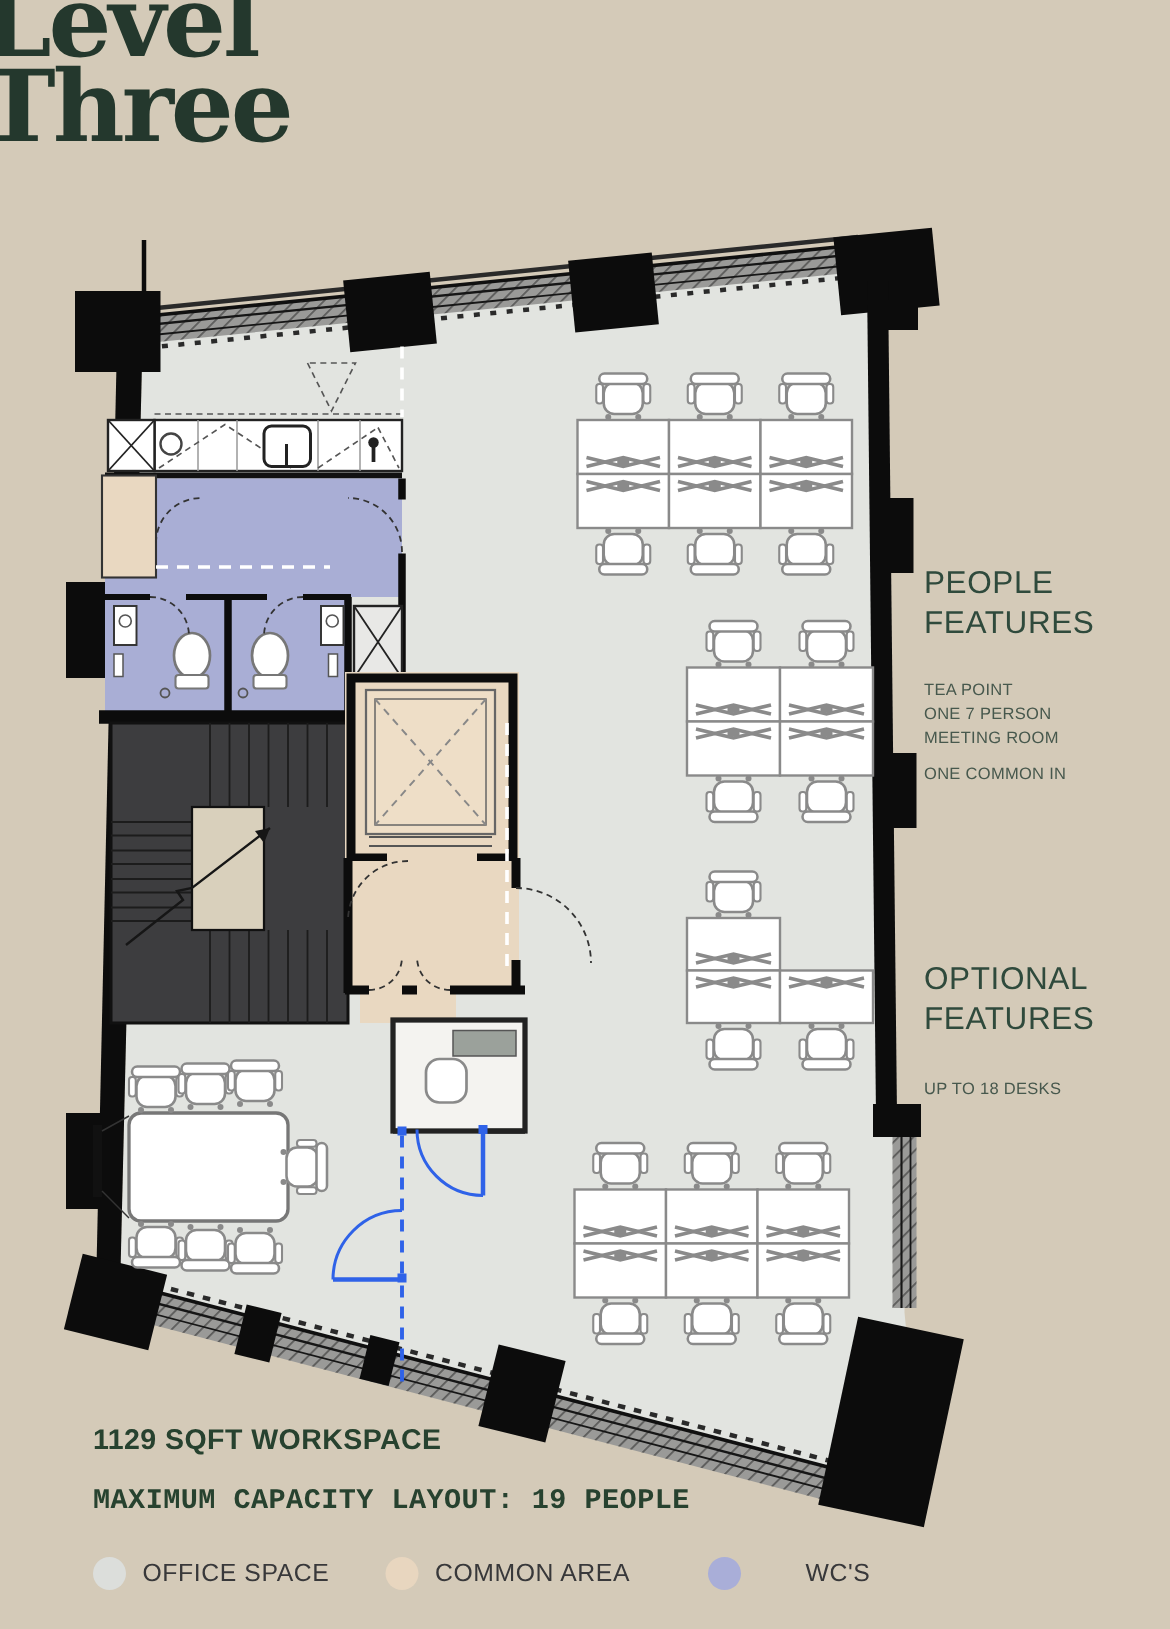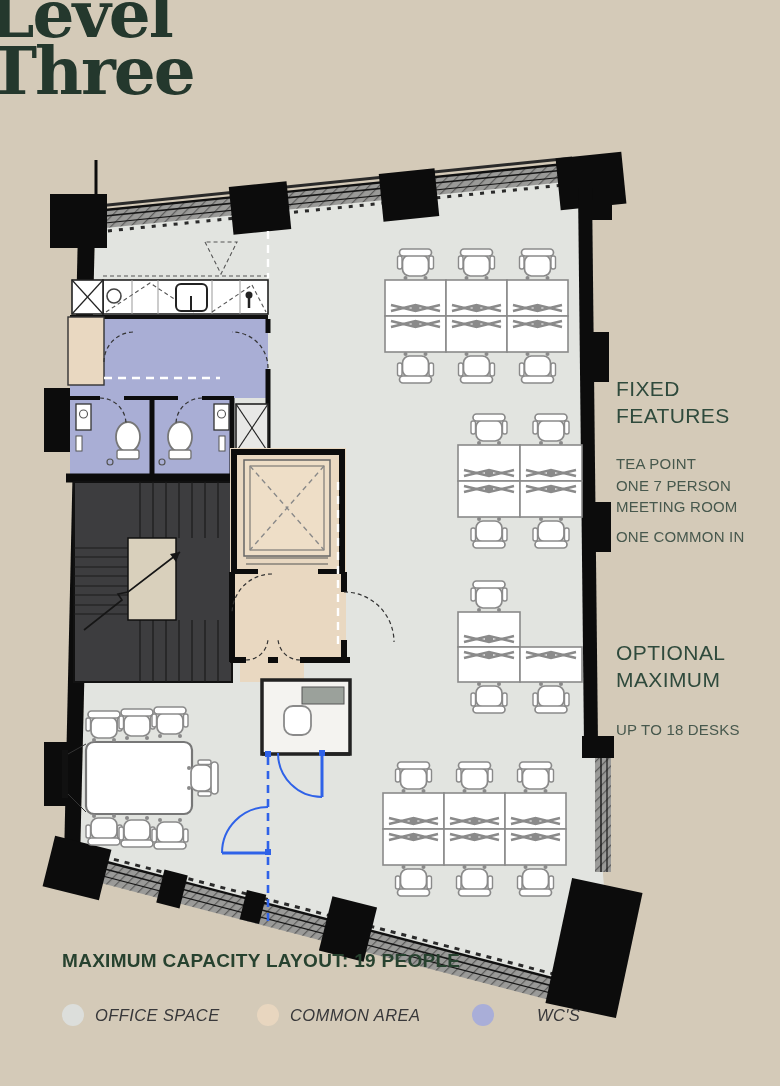--- a/index.html
+++ b/index.html
@@ -9,28 +9,28 @@
     font-family:"Liberation Sans", sans-serif;
   }
   #plan-svg{position:absolute;left:0;top:0;width:780px;height:1086px;}
   .title{
     position:absolute;left:-12px;top:-14px;z-index:2;
     font-family:"DejaVu Serif", serif;font-weight:700;
     font-size:66px;line-height:.86;color:#24382d;letter-spacing:-2px;
   }
   .features{position:absolute;left:616px;width:158px;z-index:2;color:#2f4a3c;}
   .features .heading{font-size:21px;line-height:1.27;letter-spacing:.4px;font-weight:400;color:#2f4a3c;}
-  .feature-lines{margin-top:24px;font-size:15px;line-height:1.42;color:#47584d;letter-spacing:.2px;}
+  .feature-lines{margin-top:24px;font-size:11px;line-height:1.42;color:#47584d;letter-spacing:.2px;}
   .feature-lines div:last-child{margin-top:9px;}
   #fixed-features{top:376px;}
   #optional-features{top:640px;}
   #optional-features .feature-lines{margin-top:26px;}
   .stats{position:absolute;left:62px;top:950px;z-index:2;color:#27422f;font-weight:700;font-size:19px;letter-spacing:.3px;}
   .stats .stat-line + .stat-line{margin-top:17px;font-family:Liberation Mono, monospace;}
-  .legend{position:absolute;left:0;top:1004px;width:684px;height:34px;z-index:2;font-style:italic;}
+  .legend{position:absolute;left:0;top:1038px;width:684px;height:34px;z-index:2;}
   .legend-item{position:absolute;display:flex;align-items:center;gap:11px;}
   .legend-swatch{width:22px;height:22px;border-radius:50%;flex:none;}
   .legend-label{font-size:16.5px;color:#38383a;letter-spacing:.4px;}
 </style>
 </head>
 <body>
 
 <svg id="plan-svg" viewBox="0 0 780 1086" xmlns="http://www.w3.org/2000/svg">
   <defs>
     <pattern id="hatch" width="7" height="7" patternUnits="userSpaceOnUse" patternTransform="rotate(45)">
@@ -588,37 +588,38 @@
       </g>
     </g>
 </svg>
 
 <div class="title">
   <div>Level</div>
   <div>Three</div>
 </div>
 
 <div class="features" id="fixed-features">
-  <div class="heading">FIXED FEATURES</div>
+  <div class="heading">PEOPLE FEATURES</div>
   <div class="feature-lines" id="fixed-feature-lines">
       <div>TEA POINT</div>
       <div>ONE 7 PERSON</div>
       <div>MEETING ROOM</div>
       <div>ONE COMMON IN</div>
     </div>
 </div>
 
 <div class="features" id="optional-features">
-  <div class="heading">OPTIONAL MAXIMUM</div>
+  <div class="heading">OPTIONAL FEATURES</div>
   <div class="feature-lines" id="optional-feature-lines">
       <div>UP TO 18 DESKS</div>
     </div>
 </div>
 
 <div class="stats">
+  <div class="stat-line">1129 SQFT WORKSPACE</div>
   <div class="stat-line">MAXIMUM CAPACITY LAYOUT: 19 PEOPLE</div>
 </div>
 
 <div class="legend" id="legend-row">
     <div class="legend-item" style="left: 62px;">
       <span class="legend-swatch" style="background: rgb(220, 222, 219);"></span>
       <span class="legend-label">OFFICE SPACE</span>
     </div>
     <div class="legend-item" style="left: 257px;">
       <span class="legend-swatch" style="background: rgb(232, 214, 191);"></span>

